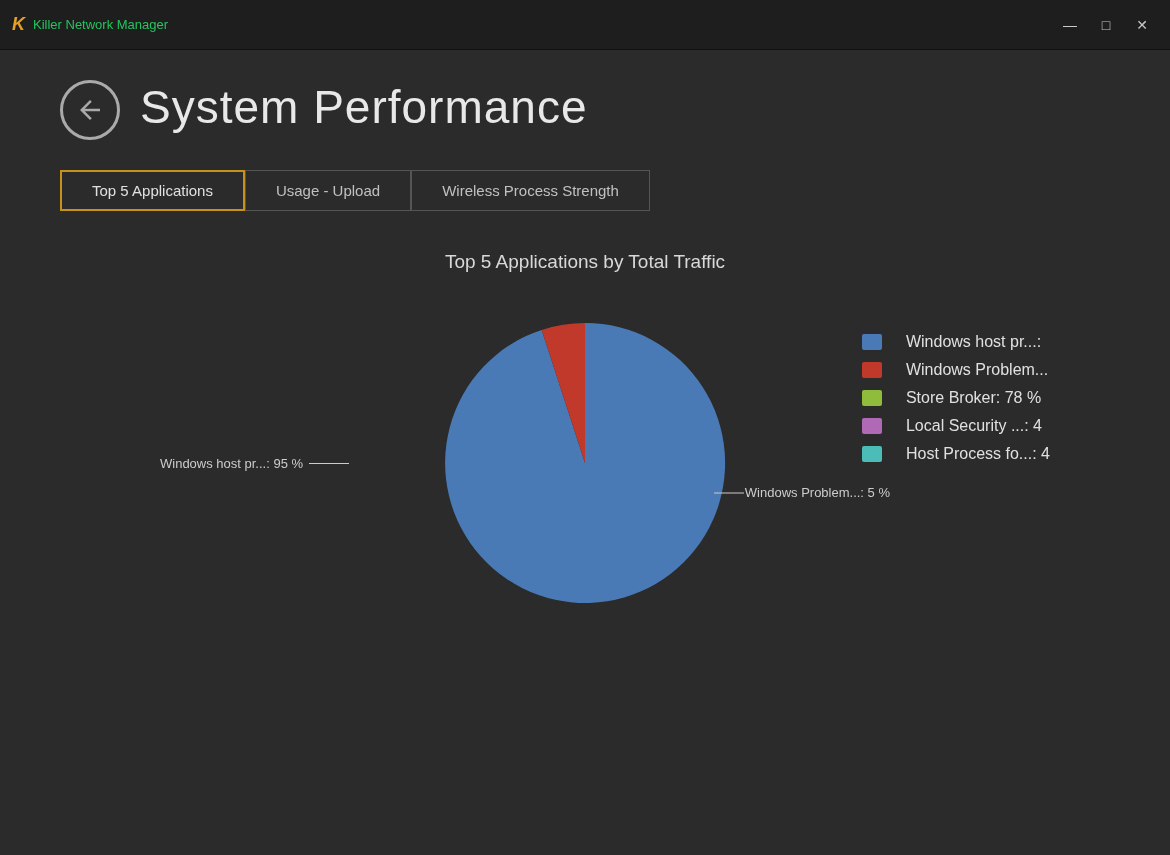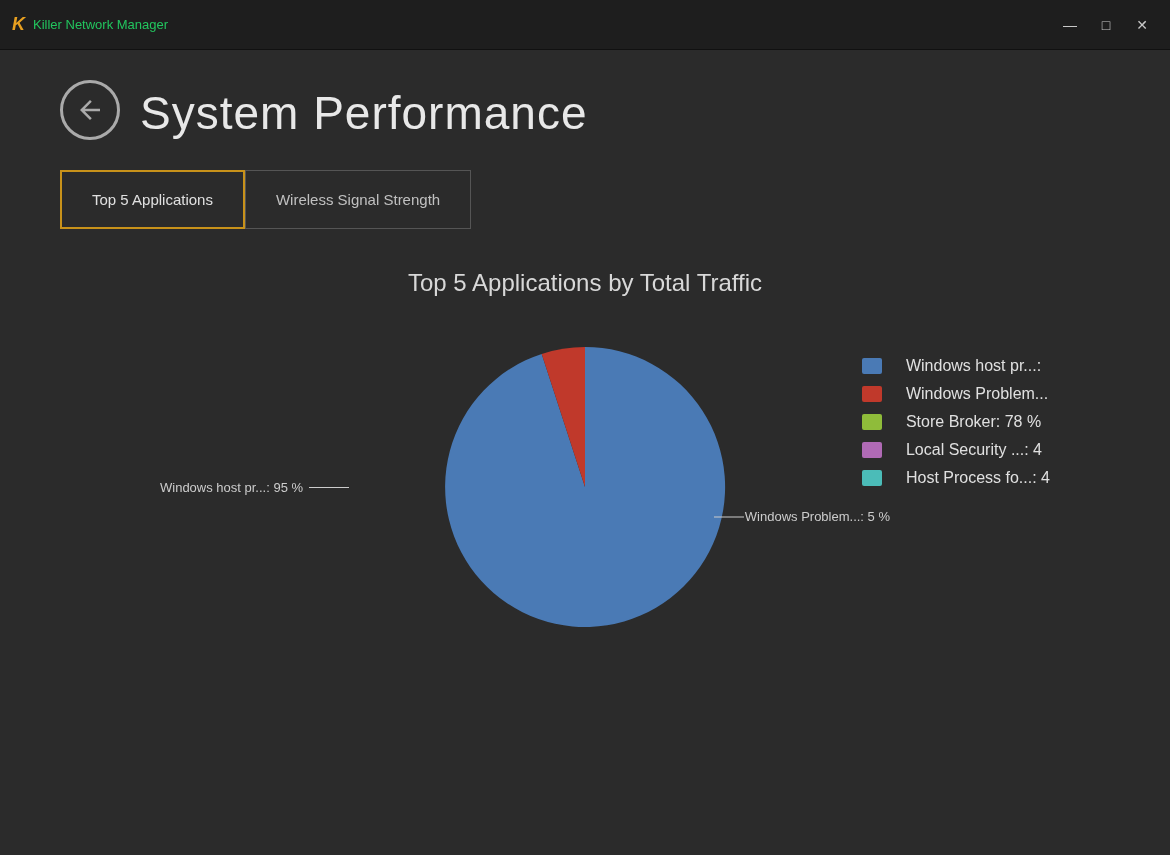--- a/index.html
+++ b/index.html
@@ -61,21 +61,21 @@
     }
 
     
     .main-content {
       padding: 30px 60px 30px 60px;
     }
 
     
     .page-header {
       display: flex;
-      align-items: flex-end;
+      align-items: flex-start;
       gap: 20px;
       margin-bottom: 30px;
     }
 
     .back-btn {
       width: 60px;
       height: 60px;
       border-radius: 50%;
       border: 3px solid #aaa;
       background: transparent;
@@ -100,21 +100,21 @@
     }
 
     
     .tabs {
       display: flex;
       gap: 0;
       margin-bottom: 40px;
     }
 
     .tab {
-      padding: 19px 30px;
+      padding: 10px 30px;
       background: transparent;
       border: 1px solid #555;
       color: #c0c0c0;
       font-size: 15px;
       cursor: pointer;
       white-space: nowrap;
     }
 
     .tab.active {
       border: 2px solid #c8921a;
@@ -123,21 +123,21 @@
 
     
     .chart-area {
       display: flex;
       flex-direction: column;
       align-items: center;
       position: relative;
     }
 
     .chart-title {
-      font-size: 24px;
+      font-size: 19px;
       font-weight: 400;
       color: #d8d8d8;
       margin-bottom: 30px;
       text-align: left;
     }
 
     .chart-container {
       display: flex;
       align-items: center;
       justify-content: center;
@@ -193,21 +193,22 @@
     <button class="back-btn">
       <svg viewBox="0 0 24 24">
         <path d="M20 11H7.83l5.59-5.59L12 4l-8 8 8 8 1.41-1.41L7.83 13H20v-2z" fill="#aaa"></path>
       </svg>
     </button>
     <h1 class="page-title">System Performance</h1>
   </div>
 
   <div class="tabs">
     <button class="tab active">Top 5 Applications</button>
-    <button class="tab">Wireless Signal Strength</button>
+    <button class="tab">Usage - Upload</button>
+    <button class="tab">Wireless Process Strength</button>
   </div>
 
   <div class="chart-area">
     <h2 class="chart-title">Top 5 Applications by Total Traffic</h2>
 
     <div class="chart-container">
 
       <div style="position:absolute; left: 100px; top: 50%; transform:translateY(-50%); font-size:13px; color:#ccc; white-space:nowrap; display:flex; align-items:center; gap:6px;">
         <span>Windows host pr...: 95 %</span>
         <svg width="40" height="2">

